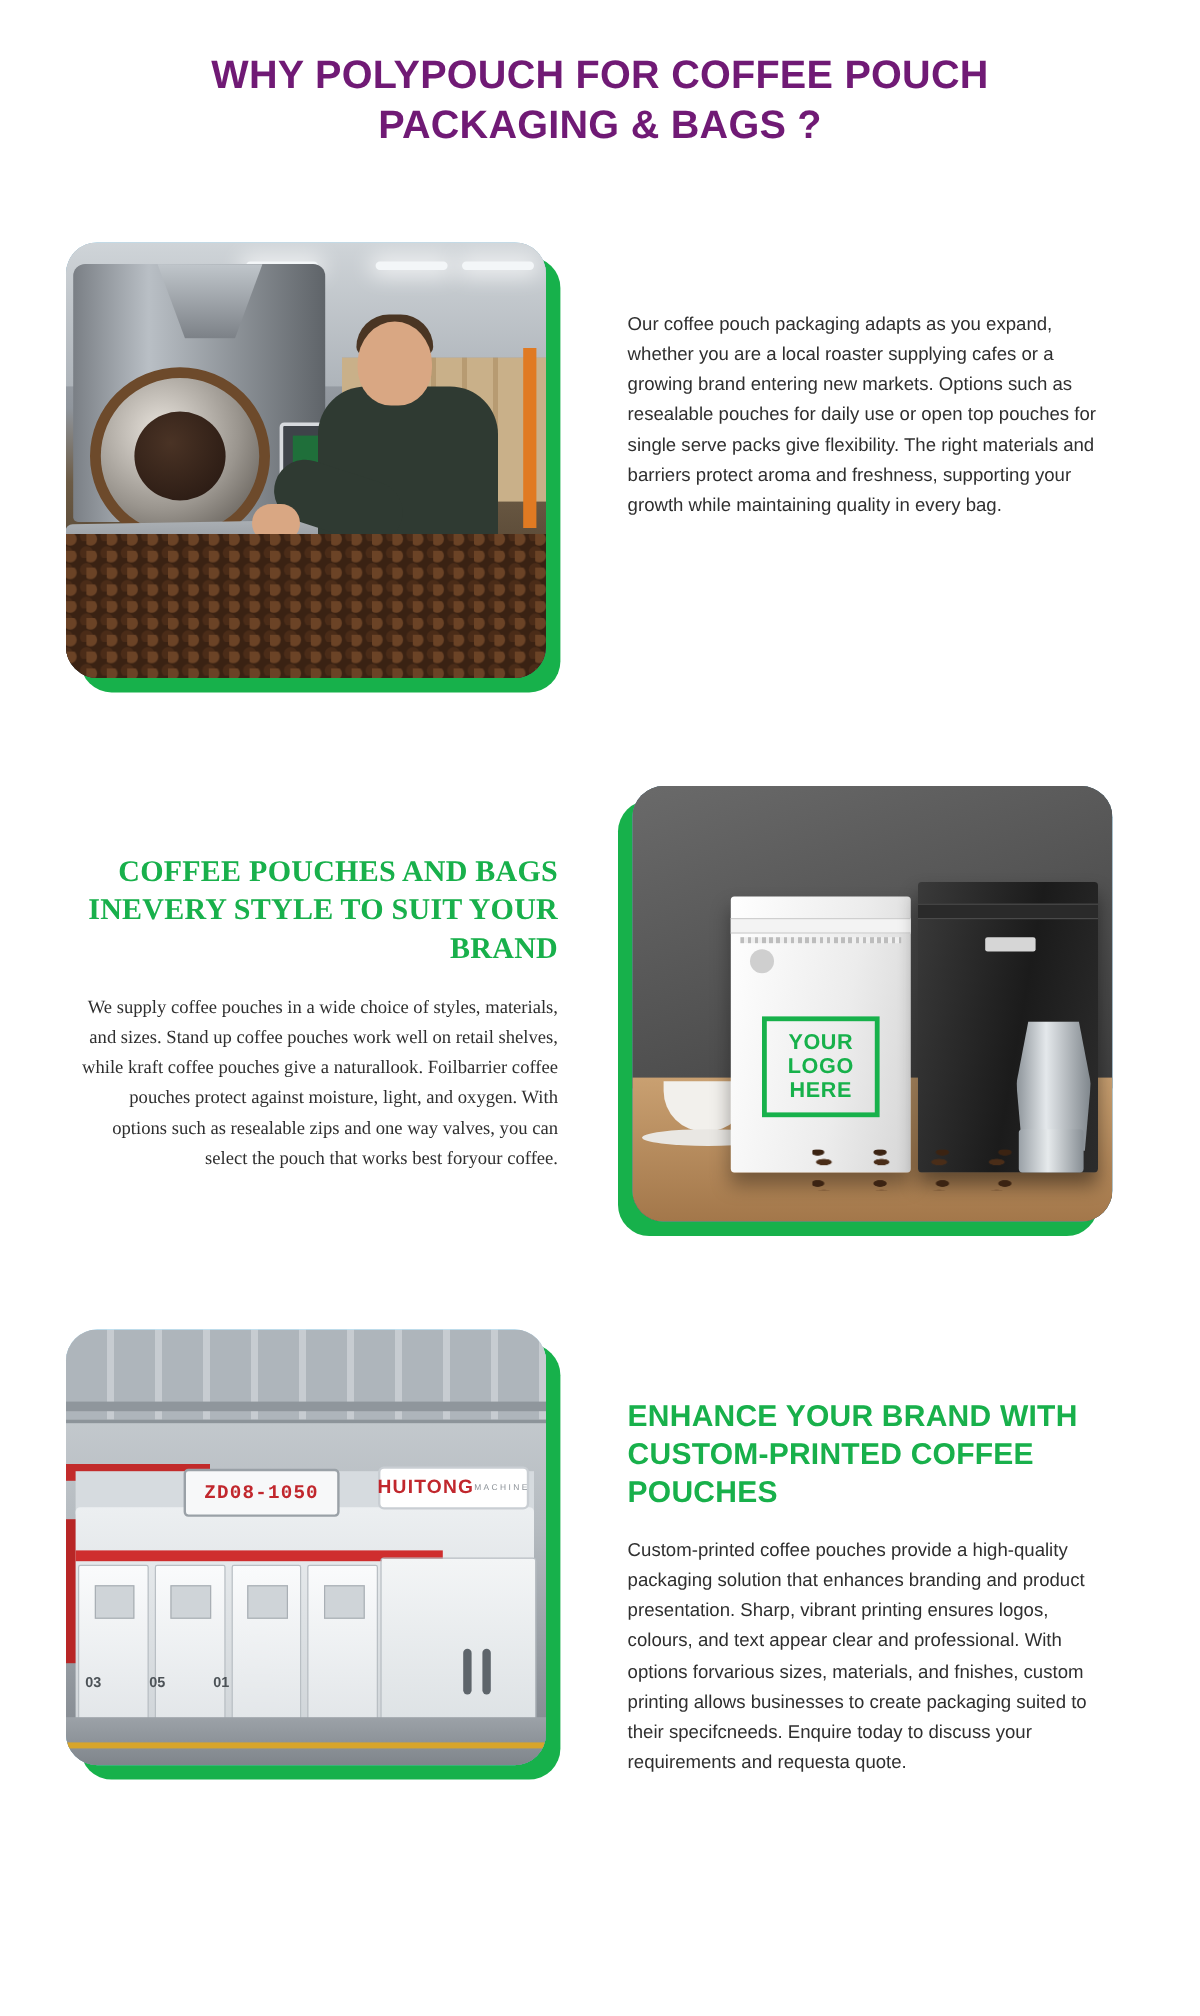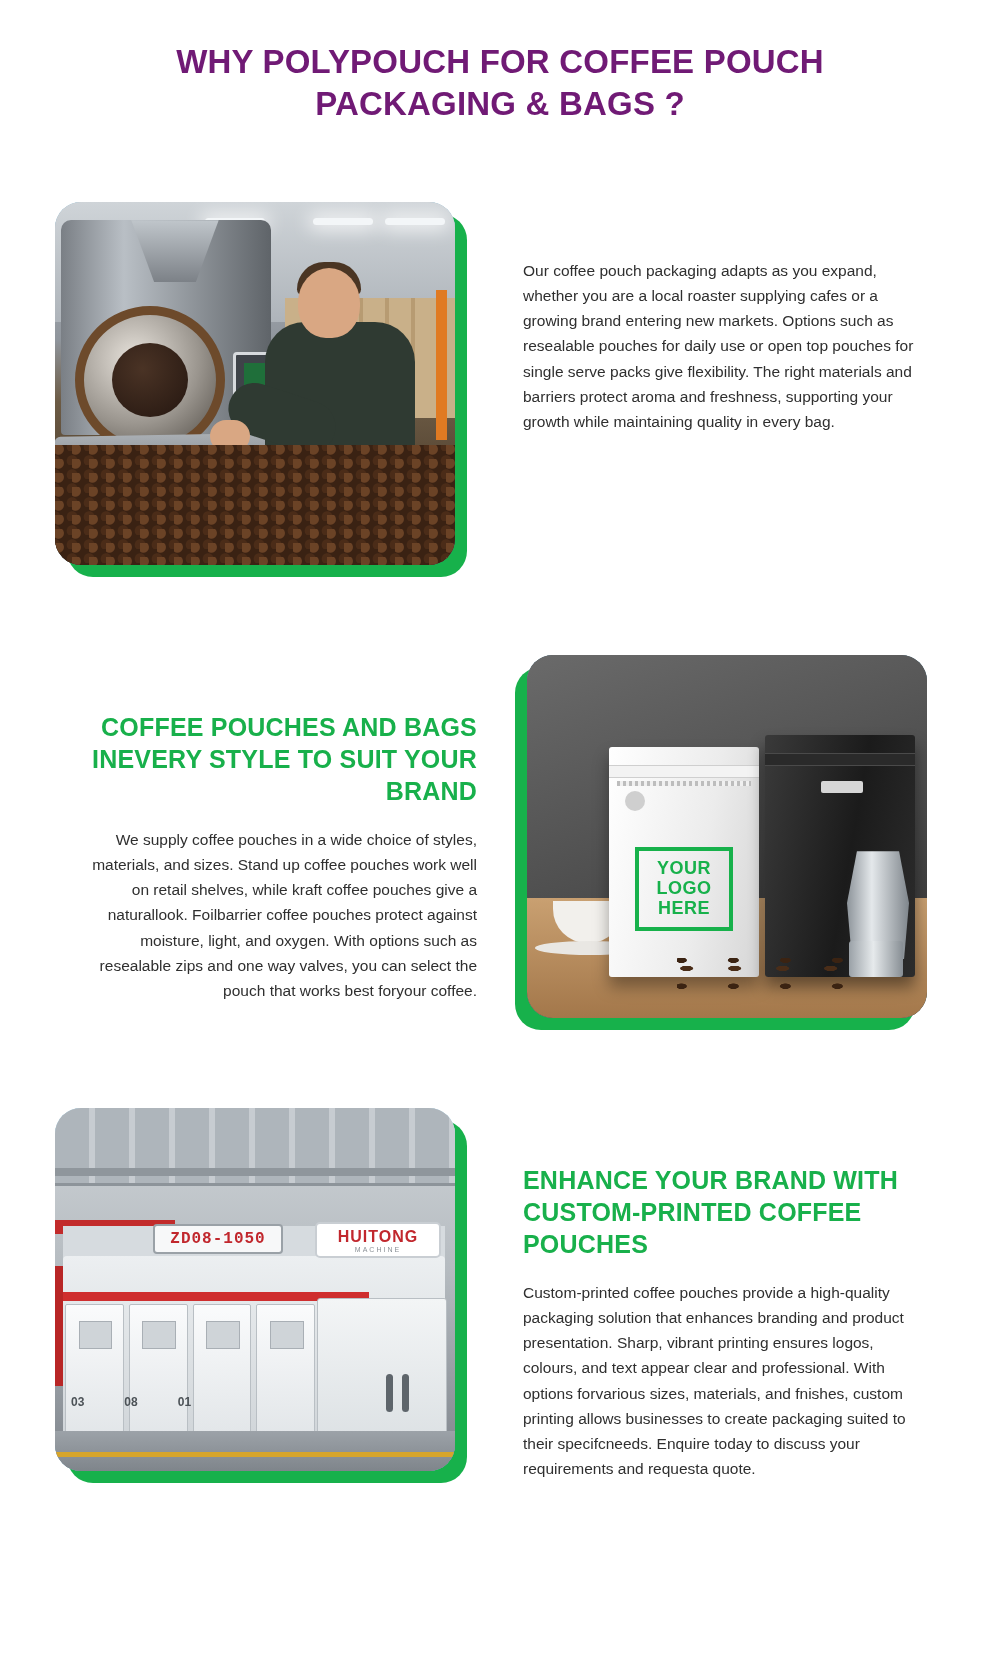--- a/index.html
+++ b/index.html
@@ -48,22 +48,23 @@
     flex: 0 0 430px;
     display: flex;
   }
   .text-col {
     flex: 1 1 auto;
     padding-left: 38px;
     padding-top: 56px;
   }
   .section.reverse .text-col {
     padding-left: 0;
-    padding-right: 38px;
+    padding-right: 50px;
     text-align: right;
+    font-family: Liberation Serif, serif;
   }
 
   
   .photo-frame {
     position: relative;
     width: 412px;
     height: 375px;
   }
   .photo-frame .green-plate {
     position: absolute;
@@ -176,23 +177,23 @@
   .pr-redbeam2 { position:absolute; left:0; top:158px; width:86px; height:120px; background:#b82626; }
   .pr-machine { position:absolute; left:8px; top:148px; right:10px; height:190px; background:linear-gradient(#eceff1,#cfd4d8); border-radius:4px; }
   .pr-machine-top { position:absolute; left:8px; top:118px; right:10px; height:36px; background:#d6dbdf; }
   .pr-redstripe { position:absolute; left:8px; top:184px; right:86px; height:9px; background:#cf2e2e; }
   .pr-units { position:absolute; left:10px; top:196px; right:12px; height:150px; display:flex; gap:5px; }
   .pr-unit { flex:1; background:linear-gradient(#fafbfc,#dfe3e6); border:1px solid #b9bfc4; border-radius:2px; position:relative; }
   .pr-unit:after { content:""; position:absolute; left:22%; top:16px; width:56%; height:26px; background:#cfd4d8; border:1px solid #a9afb5; }
   .pr-cabinet { position:absolute; right:8px; top:190px; width:130px; height:160px; background:linear-gradient(#f3f5f6,#dadfe2); border:1px solid #b9bfc4; border-radius:3px; }
   .pr-handle { position:absolute; right:62px; top:266px; width:7px; height:38px; background:#5e656b; border-radius:4px; }
   .pr-handle2 { position:absolute; right:46px; top:266px; width:7px; height:38px; background:#5e656b; border-radius:4px; }
-  .pr-display { position:absolute; left:98px; top:116px; width:130px; height:30px; background:#f7f8f9; border:2px solid #9aa1a7; border-radius:4px; display:flex; align-items:center; justify-content:center; }
+  .pr-display { position:absolute; left:98px; top:116px; width:130px; height:40px; background:#f7f8f9; border:2px solid #9aa1a7; border-radius:4px; display:flex; align-items:center; justify-content:center; }
   .pr-display span { color:#c1272d; font-weight:700; font-size:16px; letter-spacing:1px; font-family:"Liberation Mono", monospace; }
-  .pr-brand { position:absolute; left:260px; top:114px; width:126px; height:36px; background:#ffffff; border:2px solid #c9ced3; border-radius:5px; display:flex; flex-direction:column; align-items:center; justify-content:center; }
+  .pr-brand { position:absolute; left:260px; top:114px; width:126px; height:36px; background:#ffffff; border:2px solid #c9ced3; border-radius:5px; display:flex; align-items:center; justify-content:center; }
   .pr-brand .b1 { color:#c1272d; font-weight:700; font-size:16px; letter-spacing:1px; }
   .pr-brand .b2 { color:#8a9096; font-size:7px; letter-spacing:2px; }
   .pr-floor { position:absolute; left:0; bottom:0; width:100%; height:40px; background:linear-gradient(#9ca2a8,#7f858b); }
   .pr-floorline { position:absolute; left:0; bottom:14px; width:100%; height:5px; background:#d7a52b; }
   .pr-numbers { position:absolute; left:16px; bottom:62px; display:flex; gap:40px; color:#4c5257; font-size:12px; font-weight:700; }
 </style>
 </head>
 <body>
 
 <div class="page">
@@ -300,21 +301,21 @@
             <div class="pr-handle2"></div>
             <div class="pr-display">
               <span>ZD08-1050</span>
             </div>
             <div class="pr-brand">
               <div class="b1">HUITONG</div>
               <div class="b2">MACHINE</div>
             </div>
             <div class="pr-numbers">
               <span>03</span>
-              <span>08</span>
+              <span>05</span>
               <span>01</span>
             </div>
             <div class="pr-floor"></div>
             <div class="pr-floorline"></div>
           </div>
         </div>
       </div>
     </div>
     <div class="text-col">
       <h2 class="sub-heading">ENHANCE YOUR BRAND WITH CUSTOM-PRINTED COFFEE POUCHES</h2>

